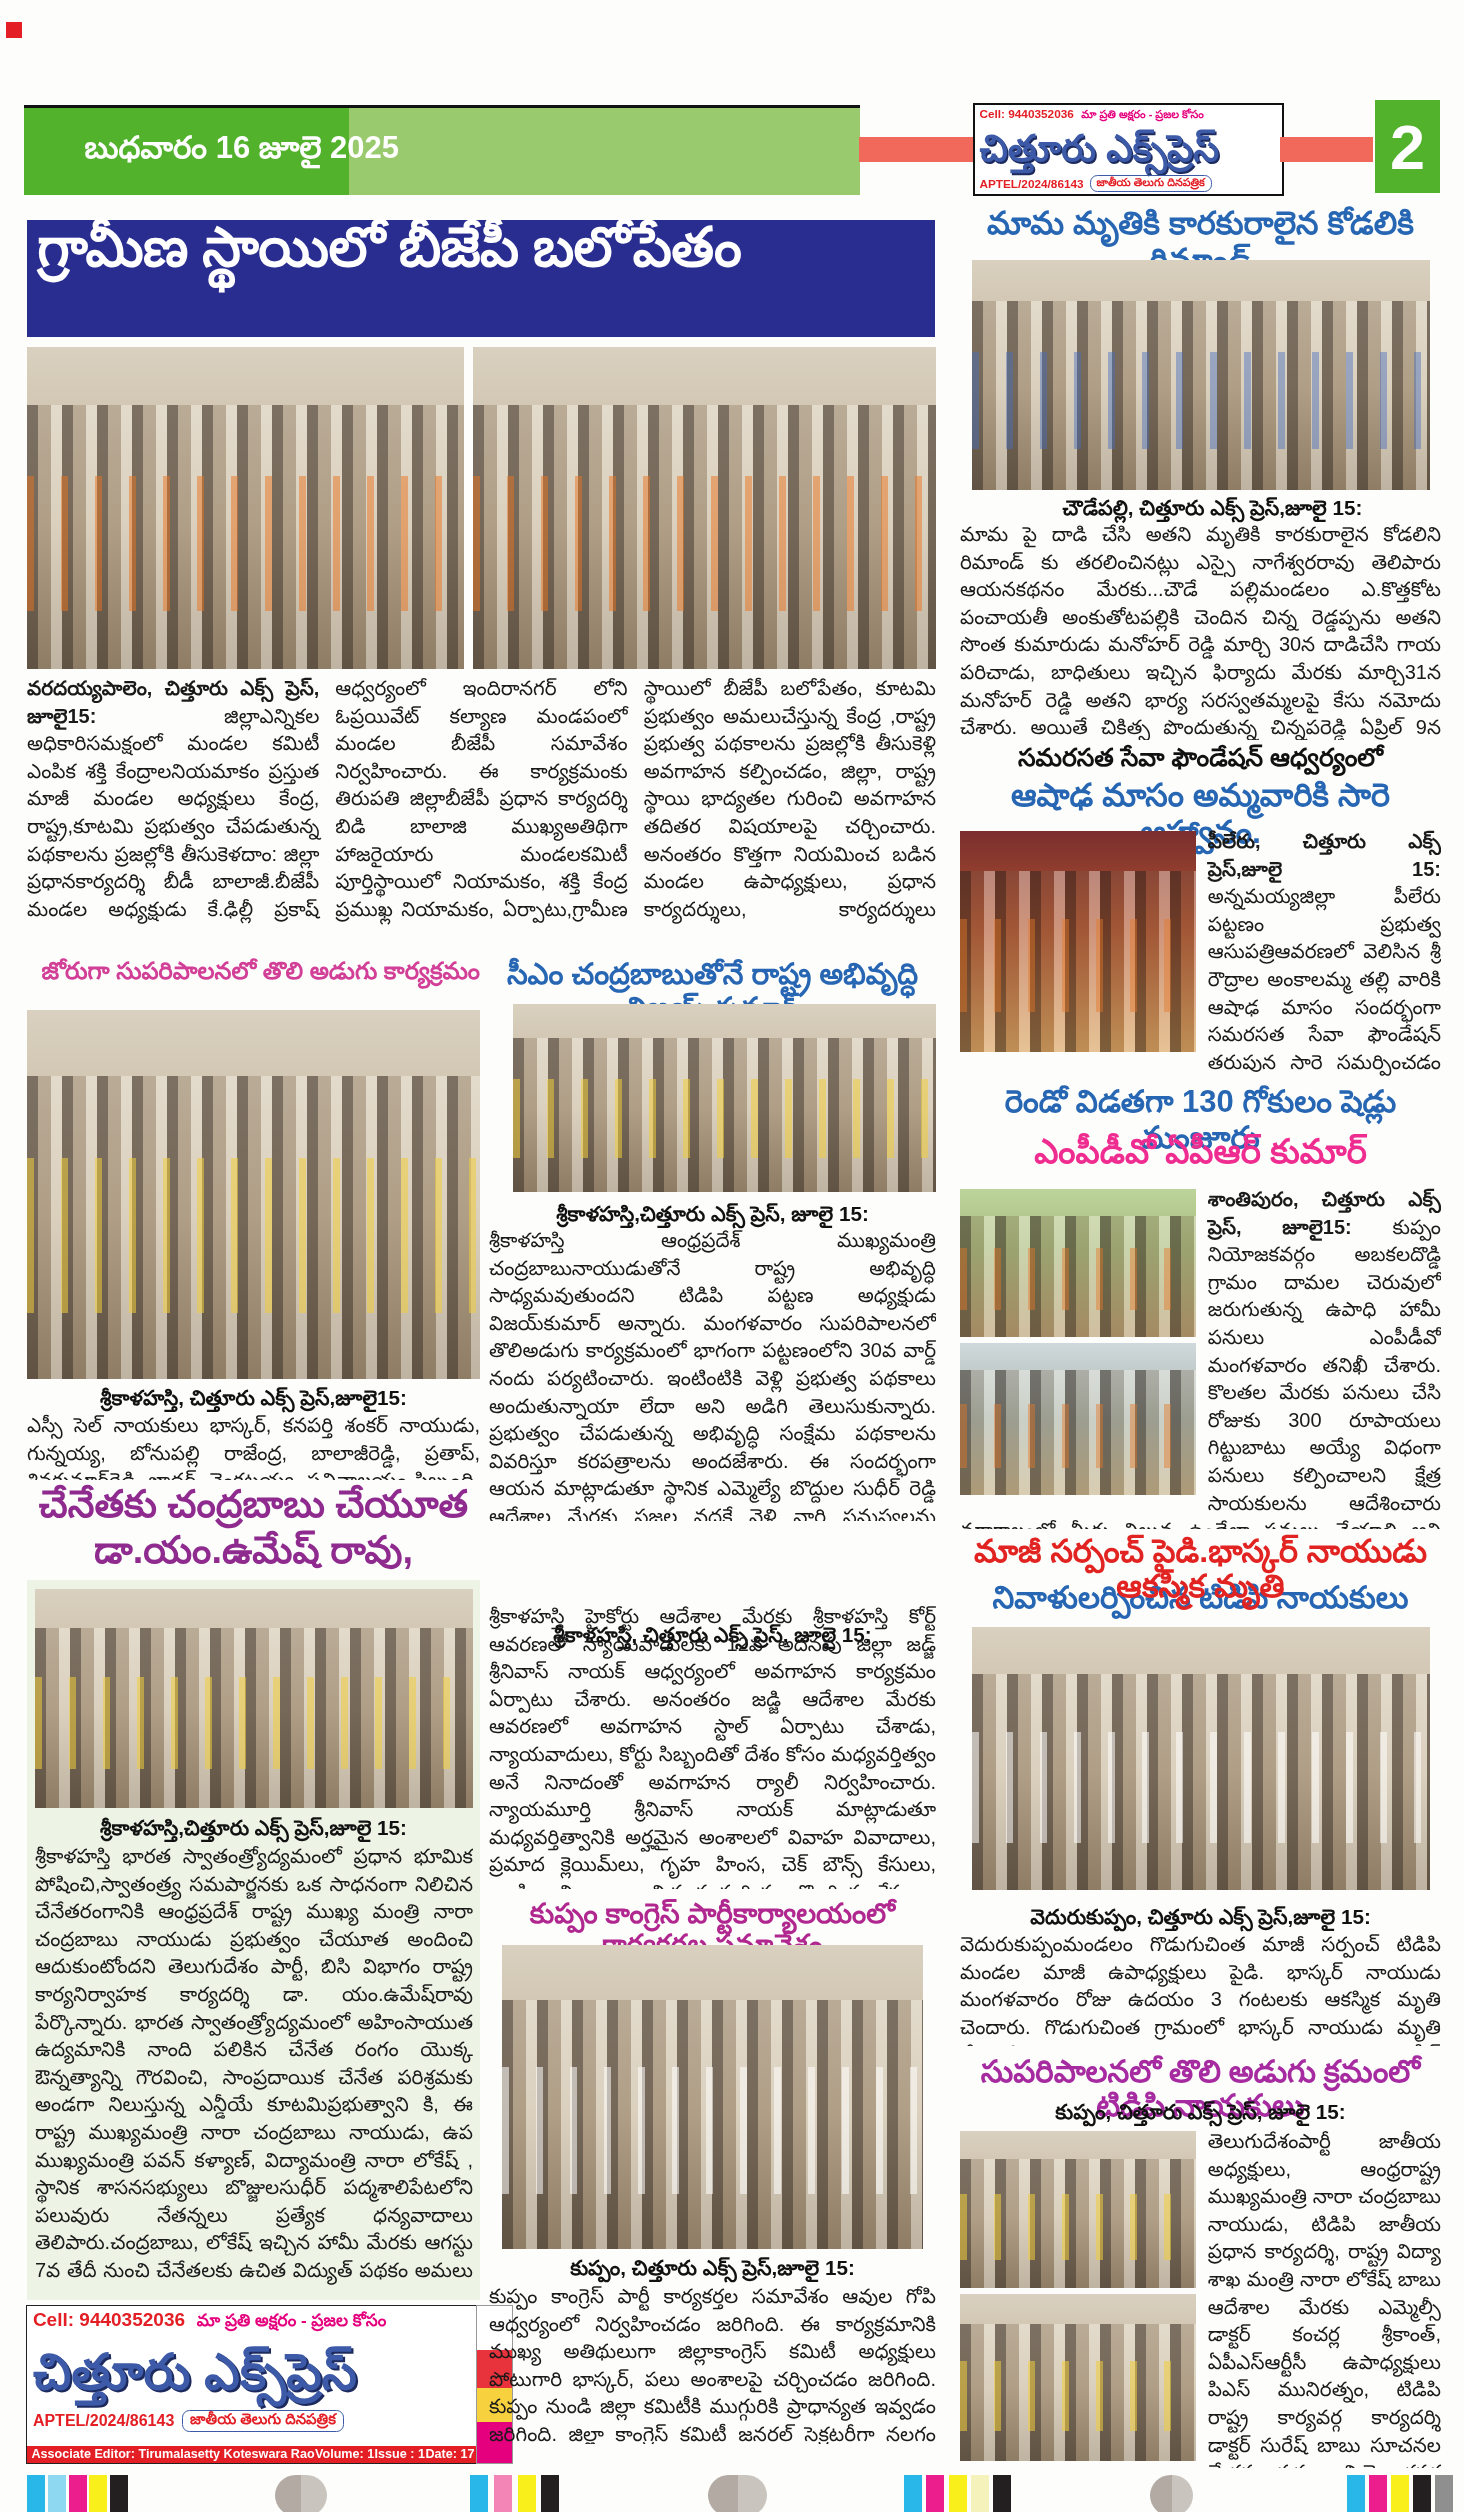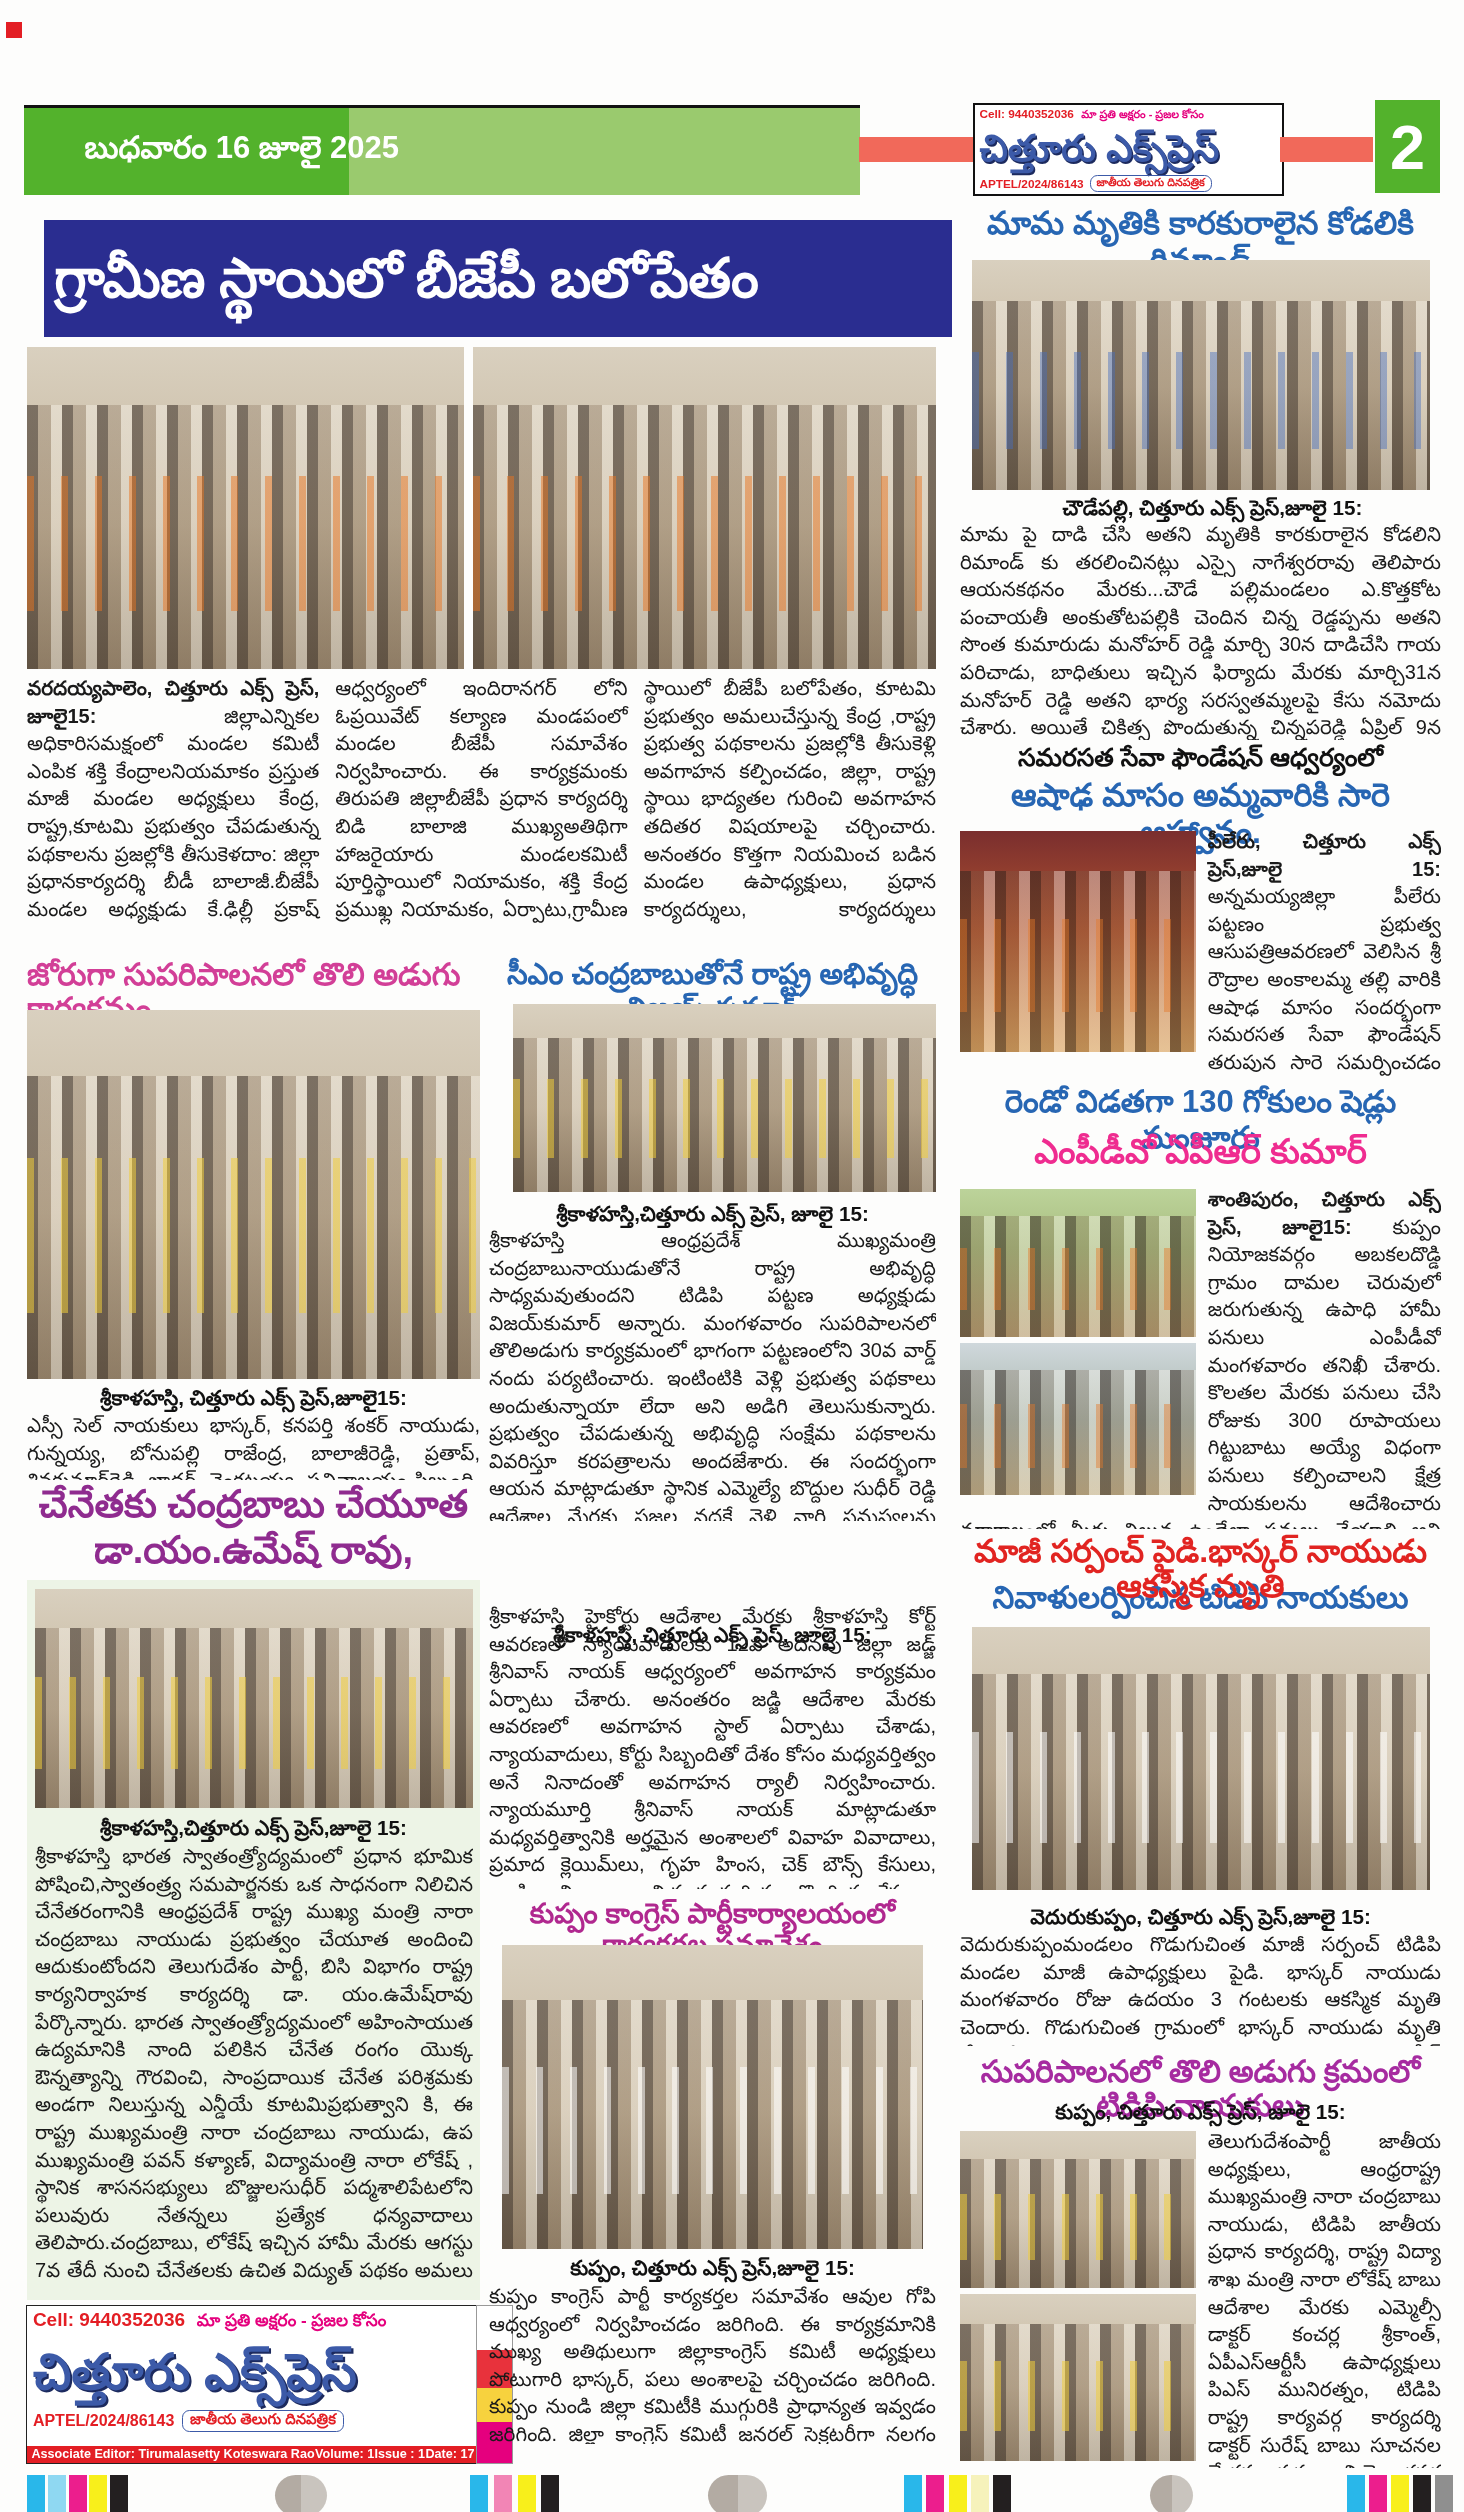--- a/index.html
+++ b/index.html
@@ -1,22 +1,22 @@
 <!DOCTYPE html>
 <html style="font-size:11.8px"><head>
 <meta charset="utf-8">
 <style>
   html,body{margin:0;padding:0;background:#ffffff;}
   .page{position:relative;width:1465px;height:2512px;background:#fdfdfc;overflow:hidden;
         font-family:"Liberation Sans",sans-serif;color:#181818;}
   .abs{position:absolute;}
   
   .h-lead{background:#2a2d90;color:#ffffff;font-weight:bold;font-size:55px;line-height:1.0;
-          display:flex;align-items:center;padding-left:10.3px;letter-spacing:-0.7px;margin-left:17px;}
-  .h-pink{color:#d23f97;font-weight:bold;font-size:31px;text-align:left;line-height:1.1;}
+          display:flex;padding-left:10.3px;letter-spacing:-0.7px;}
+  .h-pink{color:#d23f97;font-weight:bold;font-size:24px;text-align:right;line-height:1.1;}
   .h-purple{color:#8f2b8f;font-weight:bold;font-size:38px;text-align:center;line-height:1.2;}
   .h-blue{color:#2766b3;font-weight:bold;font-size:31px;text-align:center;line-height:1.15;}
   .h-red{color:#e12421;font-weight:bold;font-size:34px;text-align:center;line-height:1.1;}
   .h-mag{color:#b0288f;font-weight:bold;font-size:28px;text-align:center;line-height:1.1;}
   .h-pur2{color:#a62ba0;font-weight:bold;font-size:31px;text-align:center;line-height:1.1;font-family:Liberation Serif, serif;}
   .h-sub-mag{color:#ef2c90;font-weight:bold;font-size:34px;text-align:center;}
   .kicker{color:#111;font-weight:bold;font-size:25px;text-align:center;}
   .dl{font-weight:bold;font-size:20.7px;text-align:center;color:#111;}
   .bd{font-size:20px;line-height:1.38;text-align:justify;color:#1a1a1a;overflow:hidden;}
   .dl-inline{font-weight:bold;}

